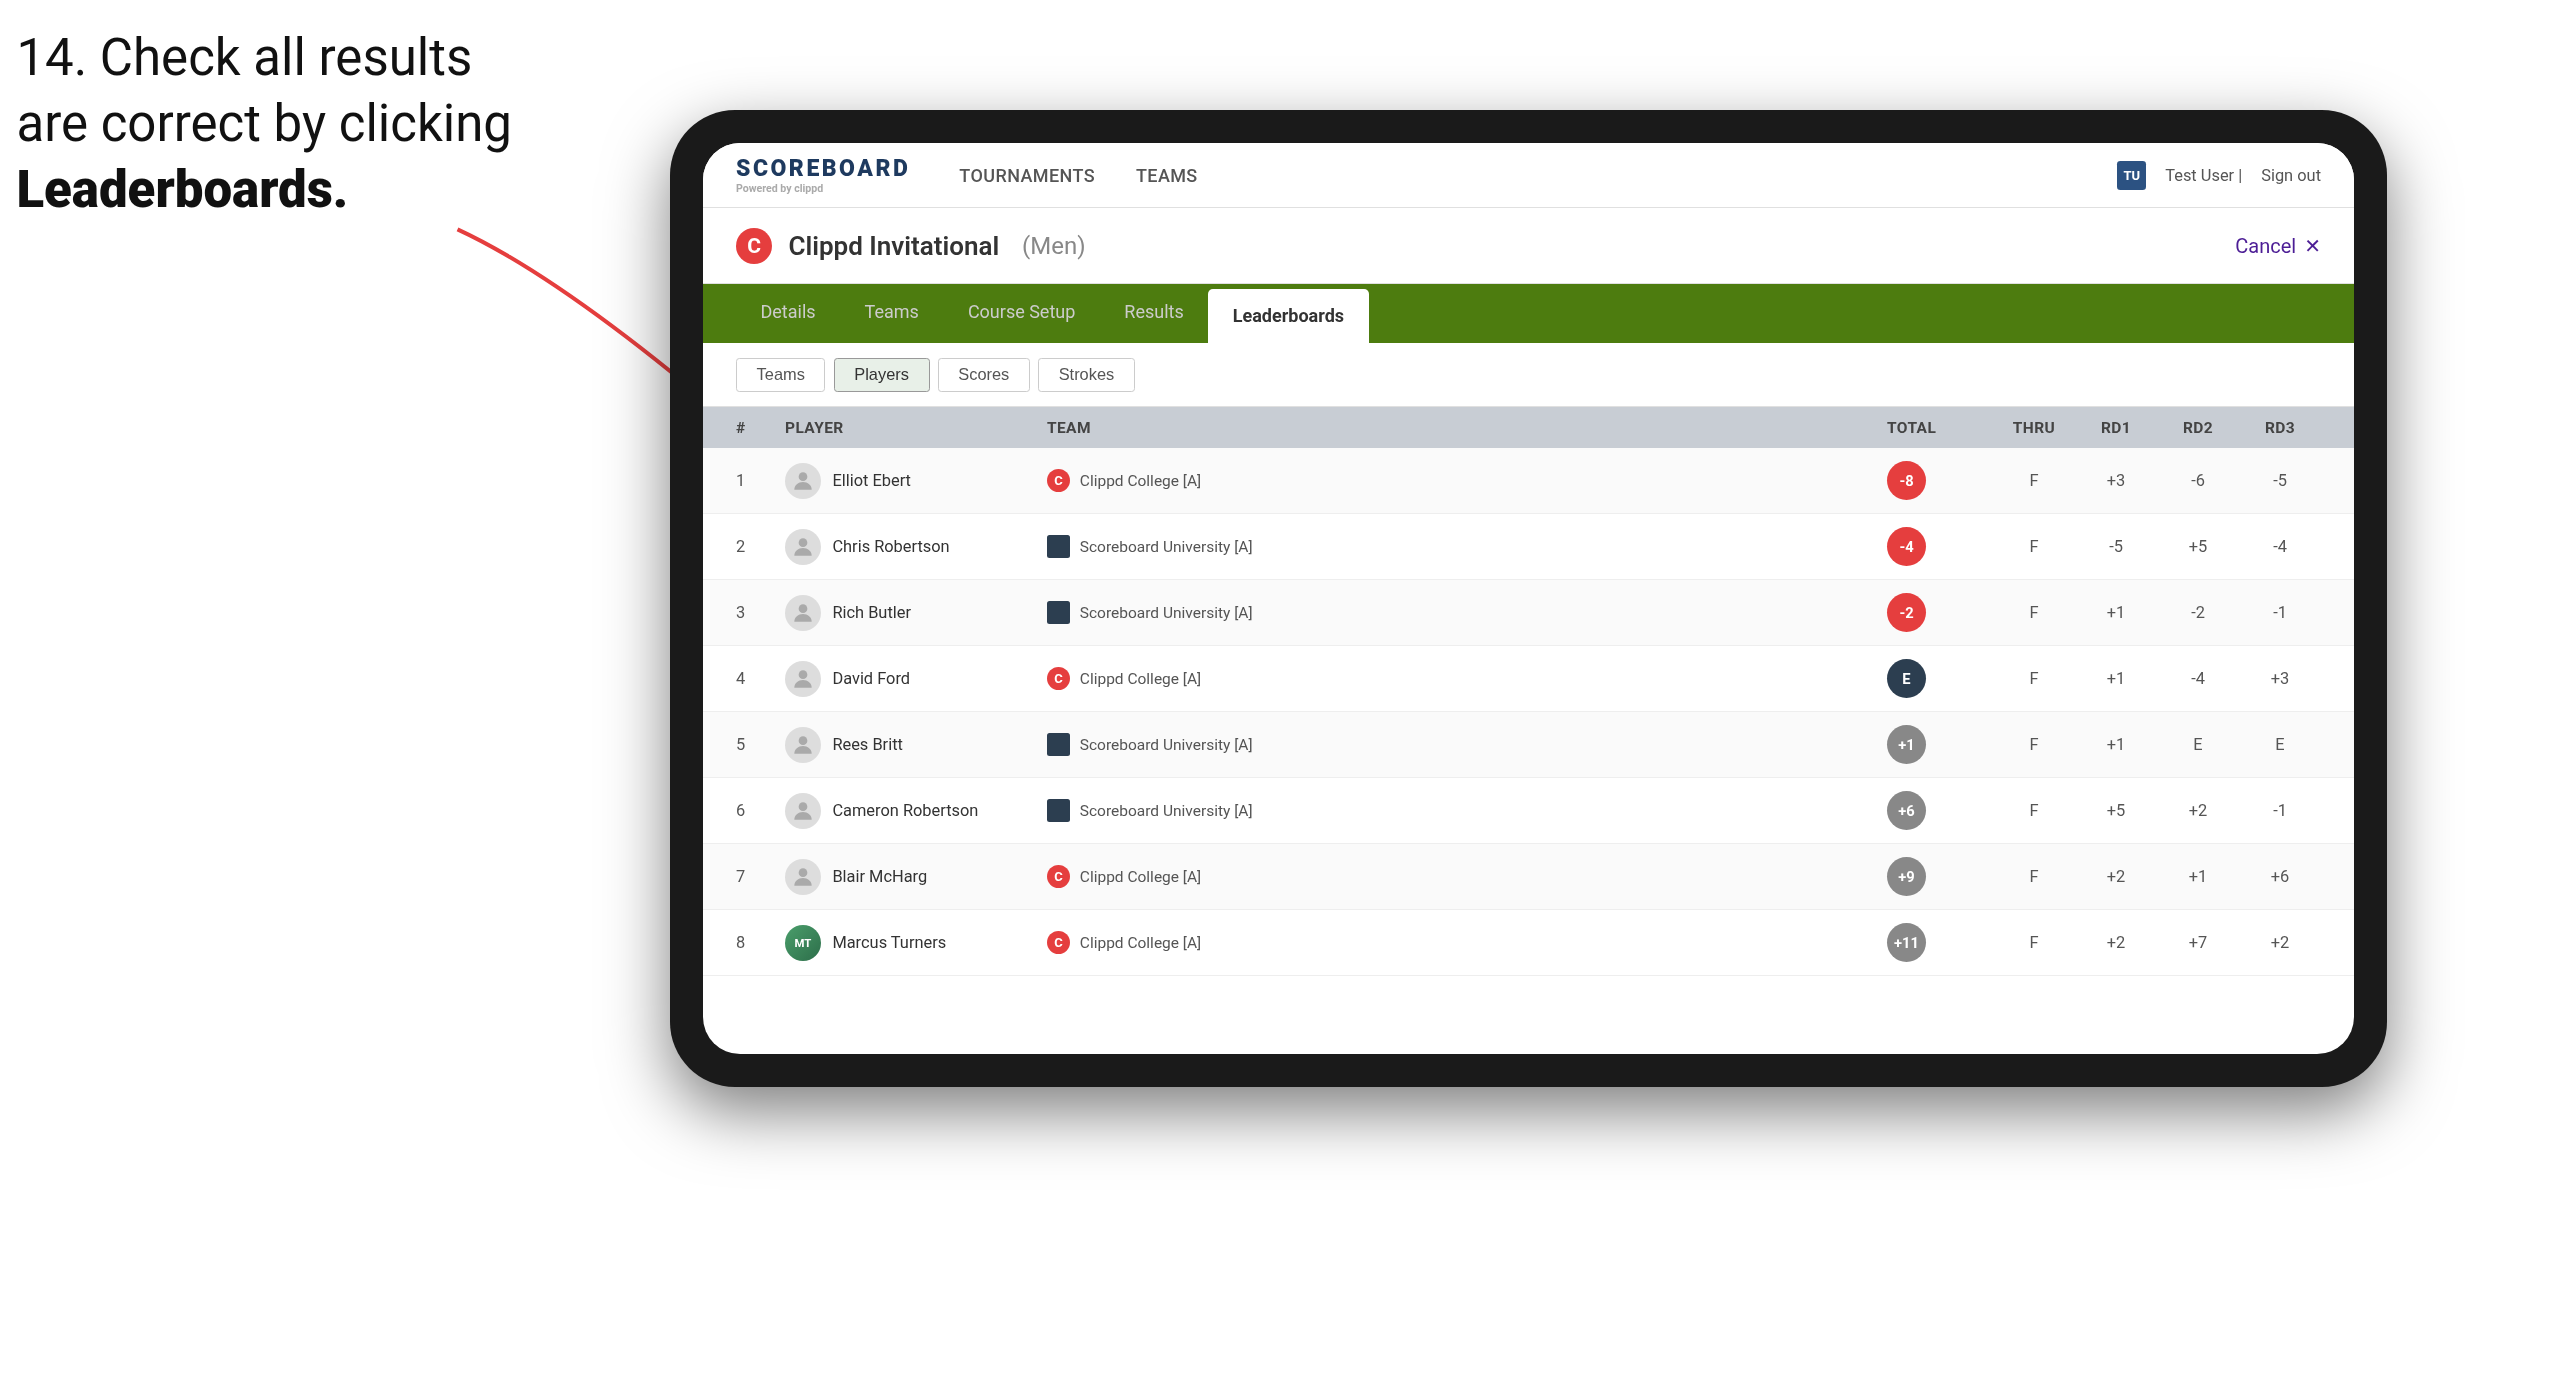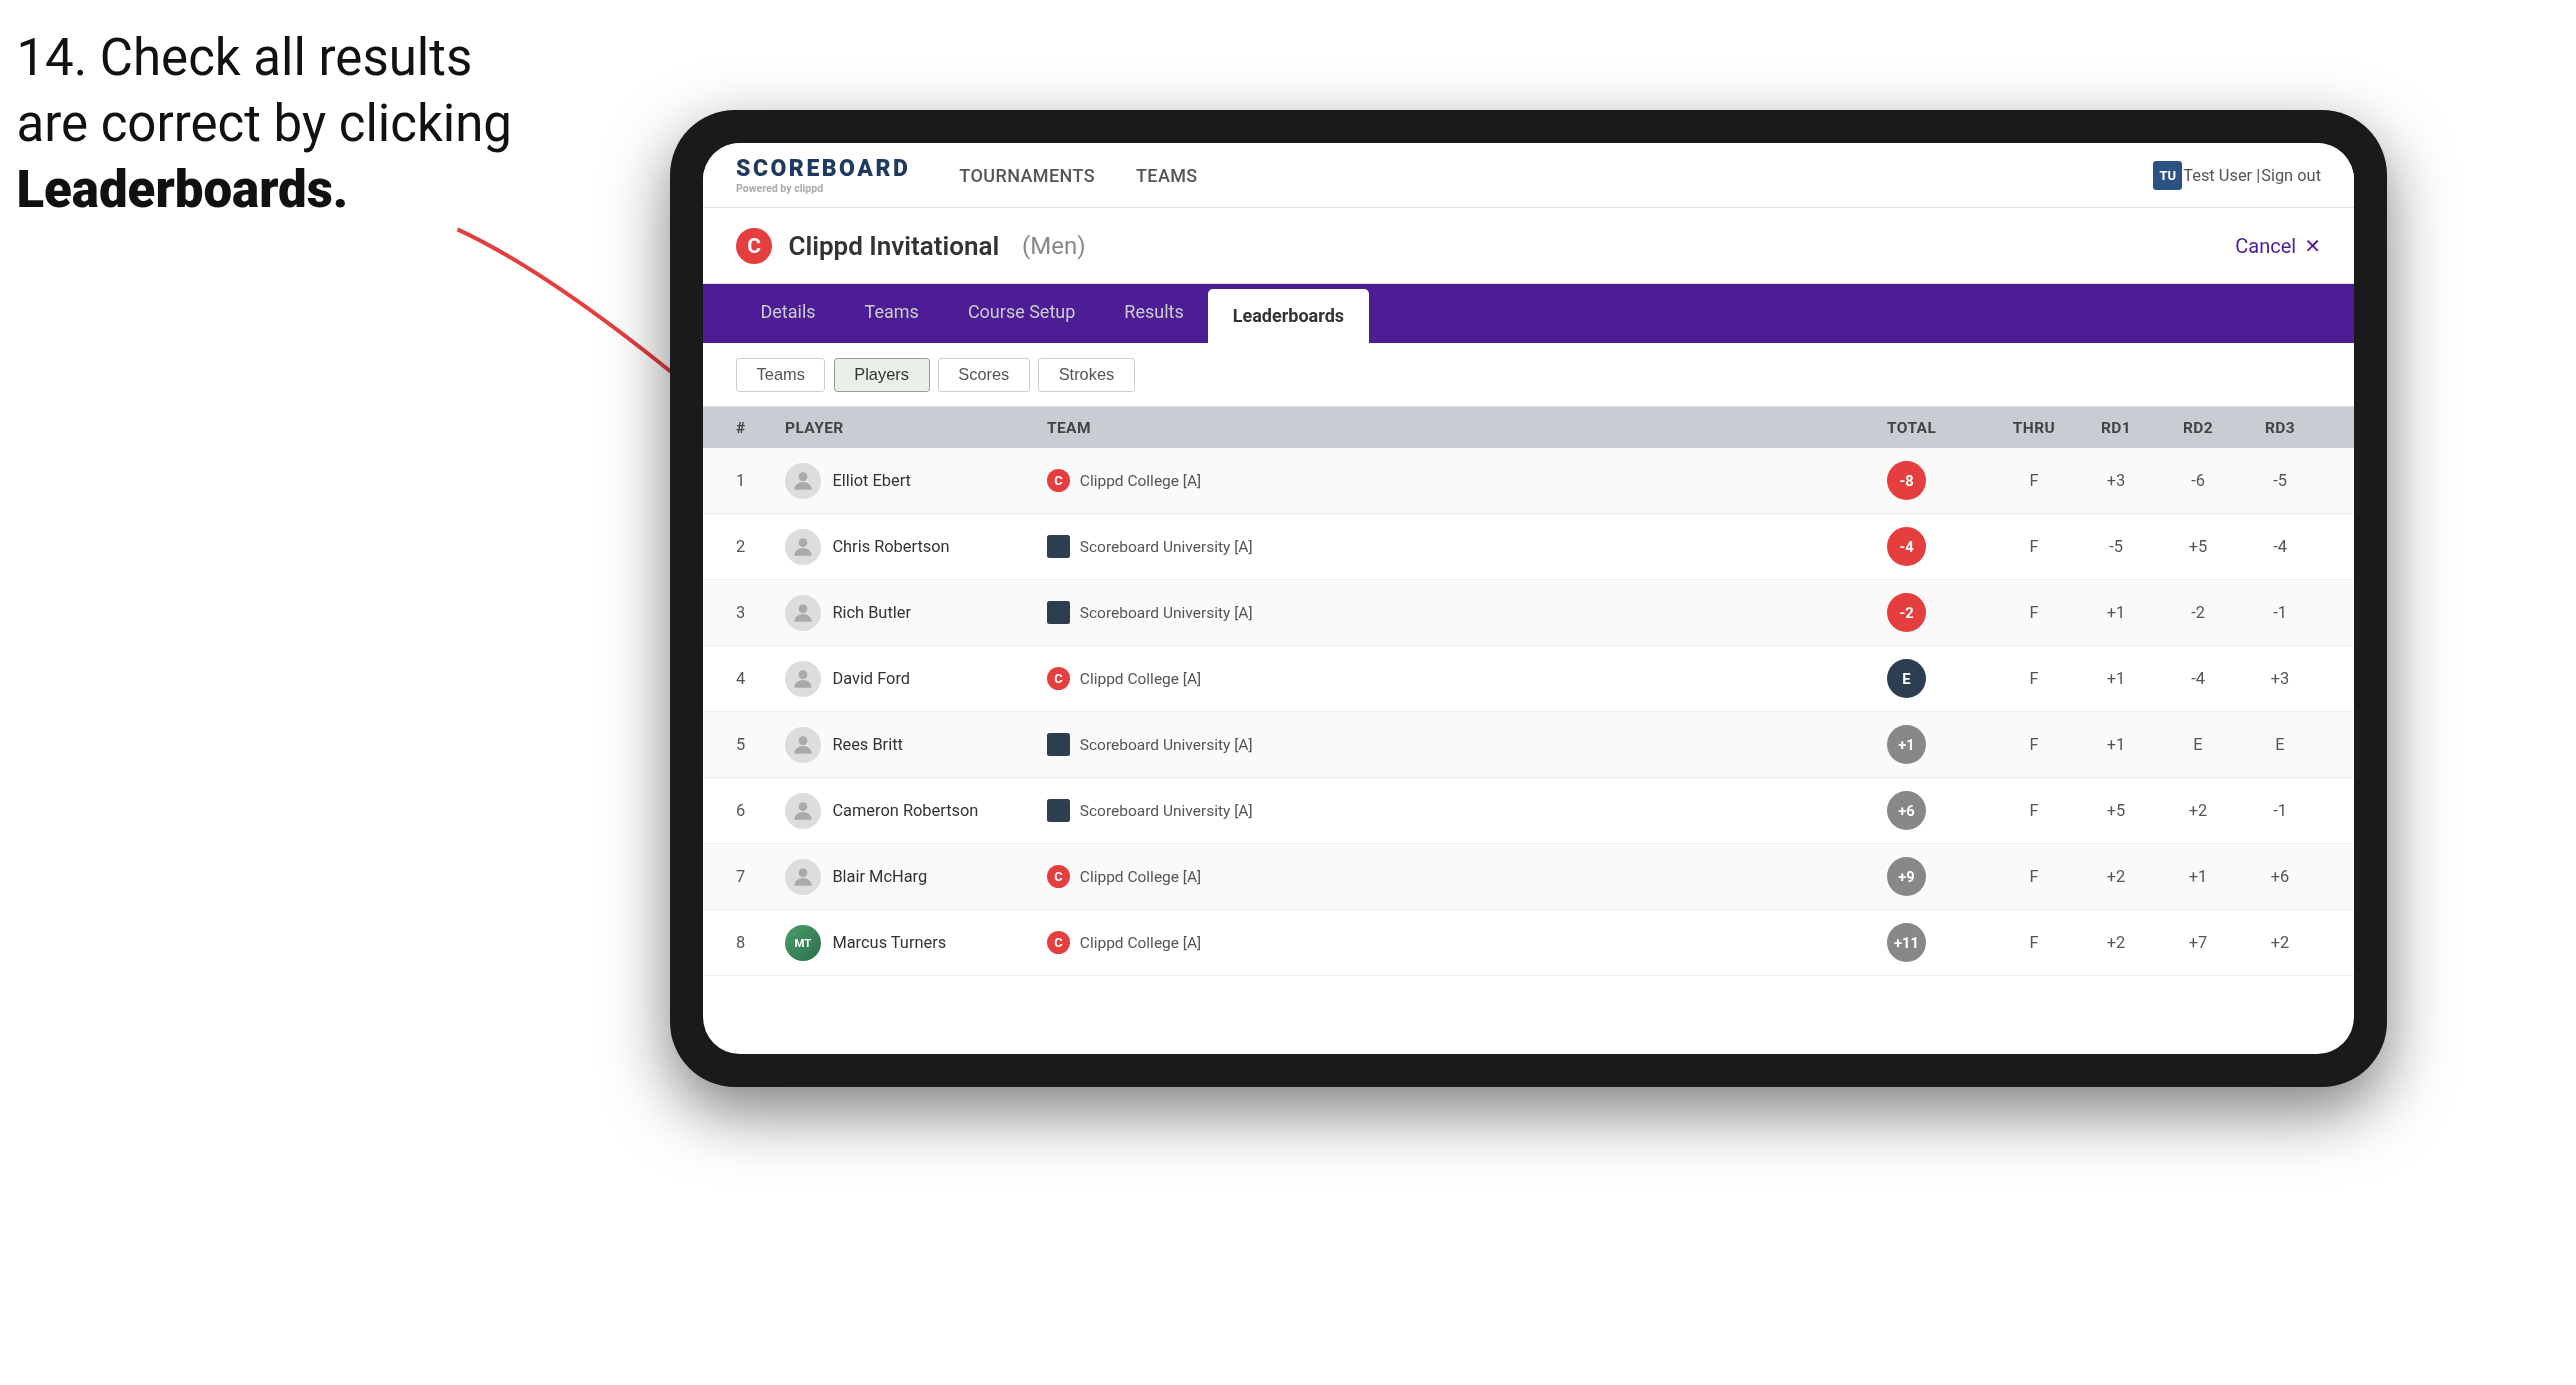--- a/index.html
+++ b/index.html
@@ -71,21 +71,21 @@
       font-size: 18px;
       color: #555;
       text-decoration: none;
       font-weight: 500;
       letter-spacing: 0.4px;
     }
 
     .nav-right {
       display: flex;
       align-items: center;
-      gap: 1px;
+      gap: 19px;
       margin-left: auto;
     }
 
     .user-avatar-small {
       width: 29px;
       height: 29px;
       background: #2c5282;
       border-radius: 3.3px;
       display: flex;
       align-items: center;
@@ -150,21 +150,21 @@
       font-size: 20px;
       color: #4c1d95;
       cursor: pointer;
       display: flex;
       align-items: center;
       gap: 8px;
     }
 
     
     .tab-bar {
-      background: #4c1d95;
+      background: #4d7c0f;
       padding: 0 33px;
       display: flex;
       gap: 0;
       flex-shrink: 0;
     }
 
     .tab-item {
       padding: 16.4px 24.5px;
       font-size: 18px;
       color: #ccc;

